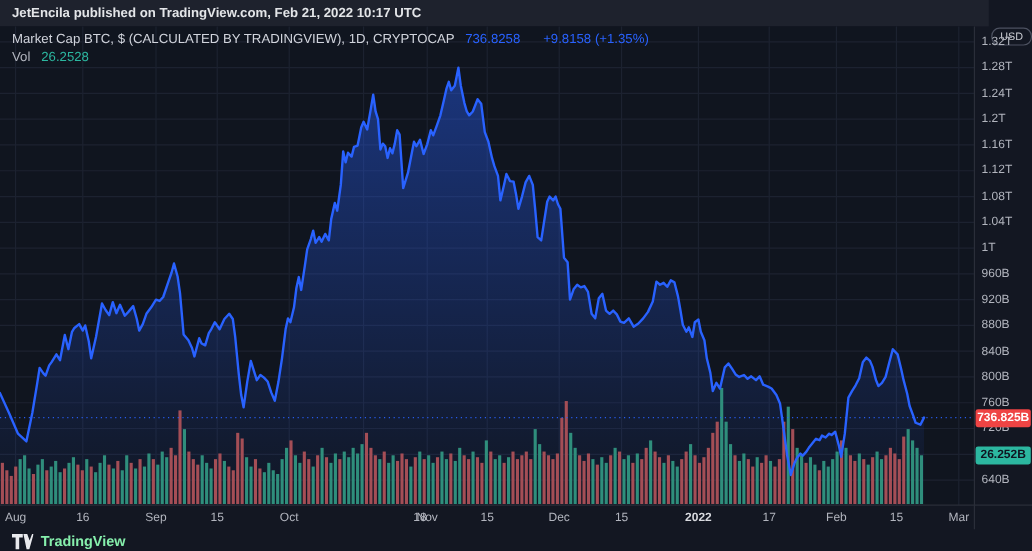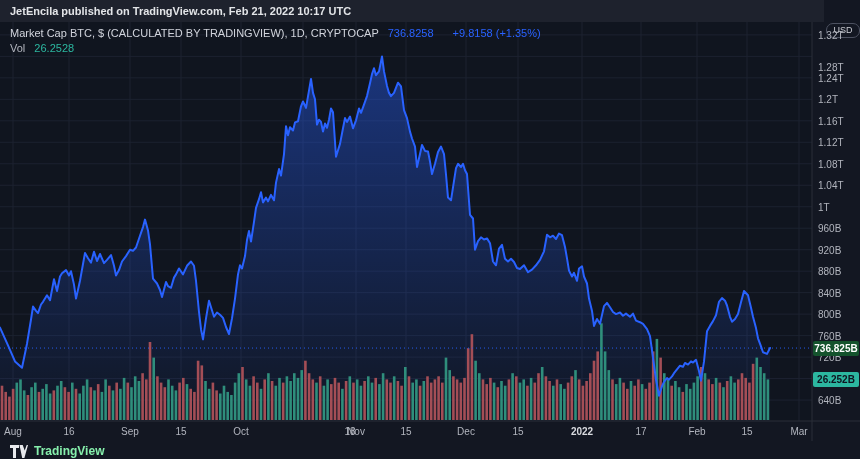--- a/index.html
+++ b/index.html
@@ -14,21 +14,21 @@
   .blue{color:#2962ff;text-align:center;}
   .teal{color:#2cb7a0;}
   .dim{color:#b2b5be;}
   .ytick{position:absolute;left:818px;font-size:10px;color:#b2b5be;transform:translateY(-50%);}
   .xtick{position:absolute;top:426px;font-size:10px;color:#b2b5be;transform:translateX(-50%);}
   .xtick.year{color:#d8dadf;font-weight:bold;}
   #usdpill{position:absolute;left:826px;top:23px;width:32px;height:13px;border:1px solid #4c5160;
            border-radius:7px;color:#c9cbd1;font-size:9px;line-height:13px;text-align:center;background:#131722;}
   .badge{position:absolute;left:813px;width:46px;height:15px;font-size:10px;font-weight:bold;
          line-height:15px;text-align:center;border-radius:2px;}
-  #pricebadge{background:#14532d;color:#ffffff;top:340px;}
+  #pricebadge{background:#ef4444;color:#ffffff;top:340px;}
   #volbadge{background:#2cb7a0;color:#0f1420;top:372px;}
   #footer{position:absolute;left:10px;top:444px;display:flex;align-items:center;color:#86efac;
           font-size:12px;font-weight:bold;}
   #footer svg{margin-right:6px;display:block;}
 </style>
 </head>
 <body>
 
 <div id="app">
 
@@ -301,21 +301,21 @@
   </div>
   <div id="legend2" class="legend">
     <span class="dim">Vol</span>
     <span class="teal" style="margin-left:6px;">26.2528</span>
   </div>
 
   <div id="usdpill">USD</div>
 
   <div id="yaxis">
       <div class="ytick" style="top: 34.8883px;">1.32T</div>
-      <div class="ytick" style="top: 56.3688px; margin-top: 11px;">1.28T</div>
+      <div class="ytick" style="top: 56.3688px;">1.28T</div>
       <div class="ytick" style="top: 77.8493px;">1.24T</div>
       <div class="ytick" style="top: 99.3297px;">1.2T</div>
       <div class="ytick" style="top: 120.81px;">1.16T</div>
       <div class="ytick" style="top: 142.291px;">1.12T</div>
       <div class="ytick" style="top: 163.771px;">1.08T</div>
       <div class="ytick" style="top: 185.252px;">1.04T</div>
       <div class="ytick" style="top: 206.732px;">1T</div>
       <div class="ytick" style="top: 228.213px;">960B</div>
       <div class="ytick" style="top: 249.693px;">920B</div>
       <div class="ytick" style="top: 271.174px;">880B</div>

